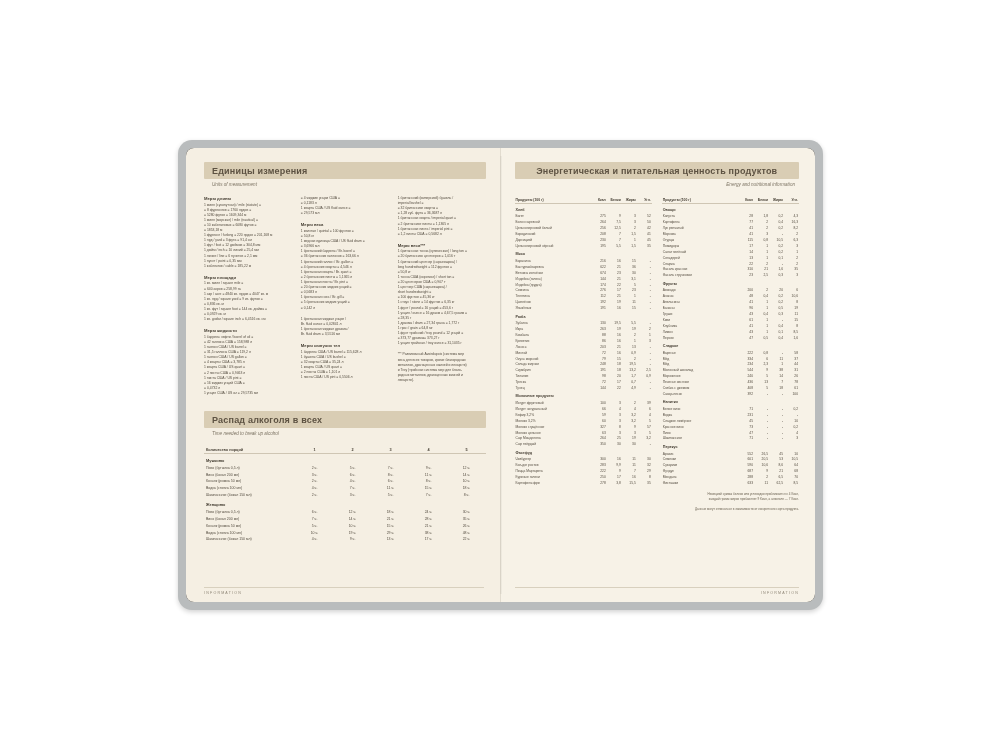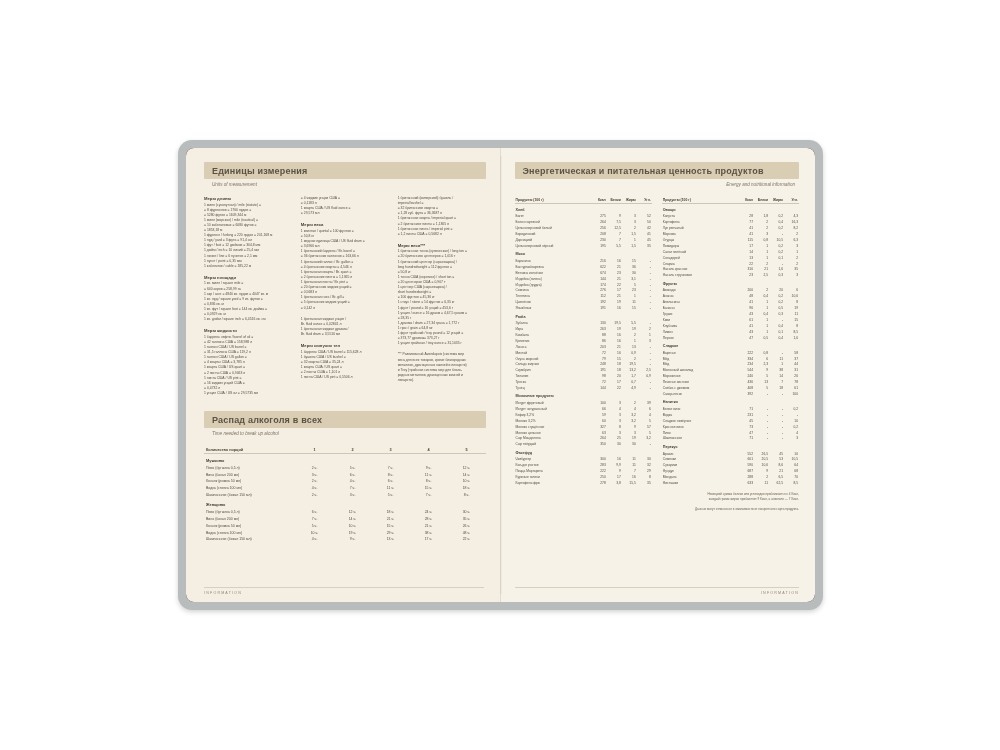--- a/index.html
+++ b/index.html
@@ -54,21 +54,21 @@
     padding:4px 8px 3px 8px;
     letter-spacing:.2px;
     border-radius:1px;
   }
   .sec-sub{
     font-size:4.6px;
     color:#7d7464;
     padding:3px 0 5px 8px;
     font-style:italic;
   }
-  .sec-bar-r{ text-align:left; }
+  .sec-bar-r{ text-align:center; }
   .sec-sub-r{ text-align:right; padding-right:4px; }
 
   
   .units-cols{
     display:flex;
     gap:9px;
     margin-top:4px;
   }
   .ucol{flex:1;}
   .ugroup{margin-bottom:6px;}

